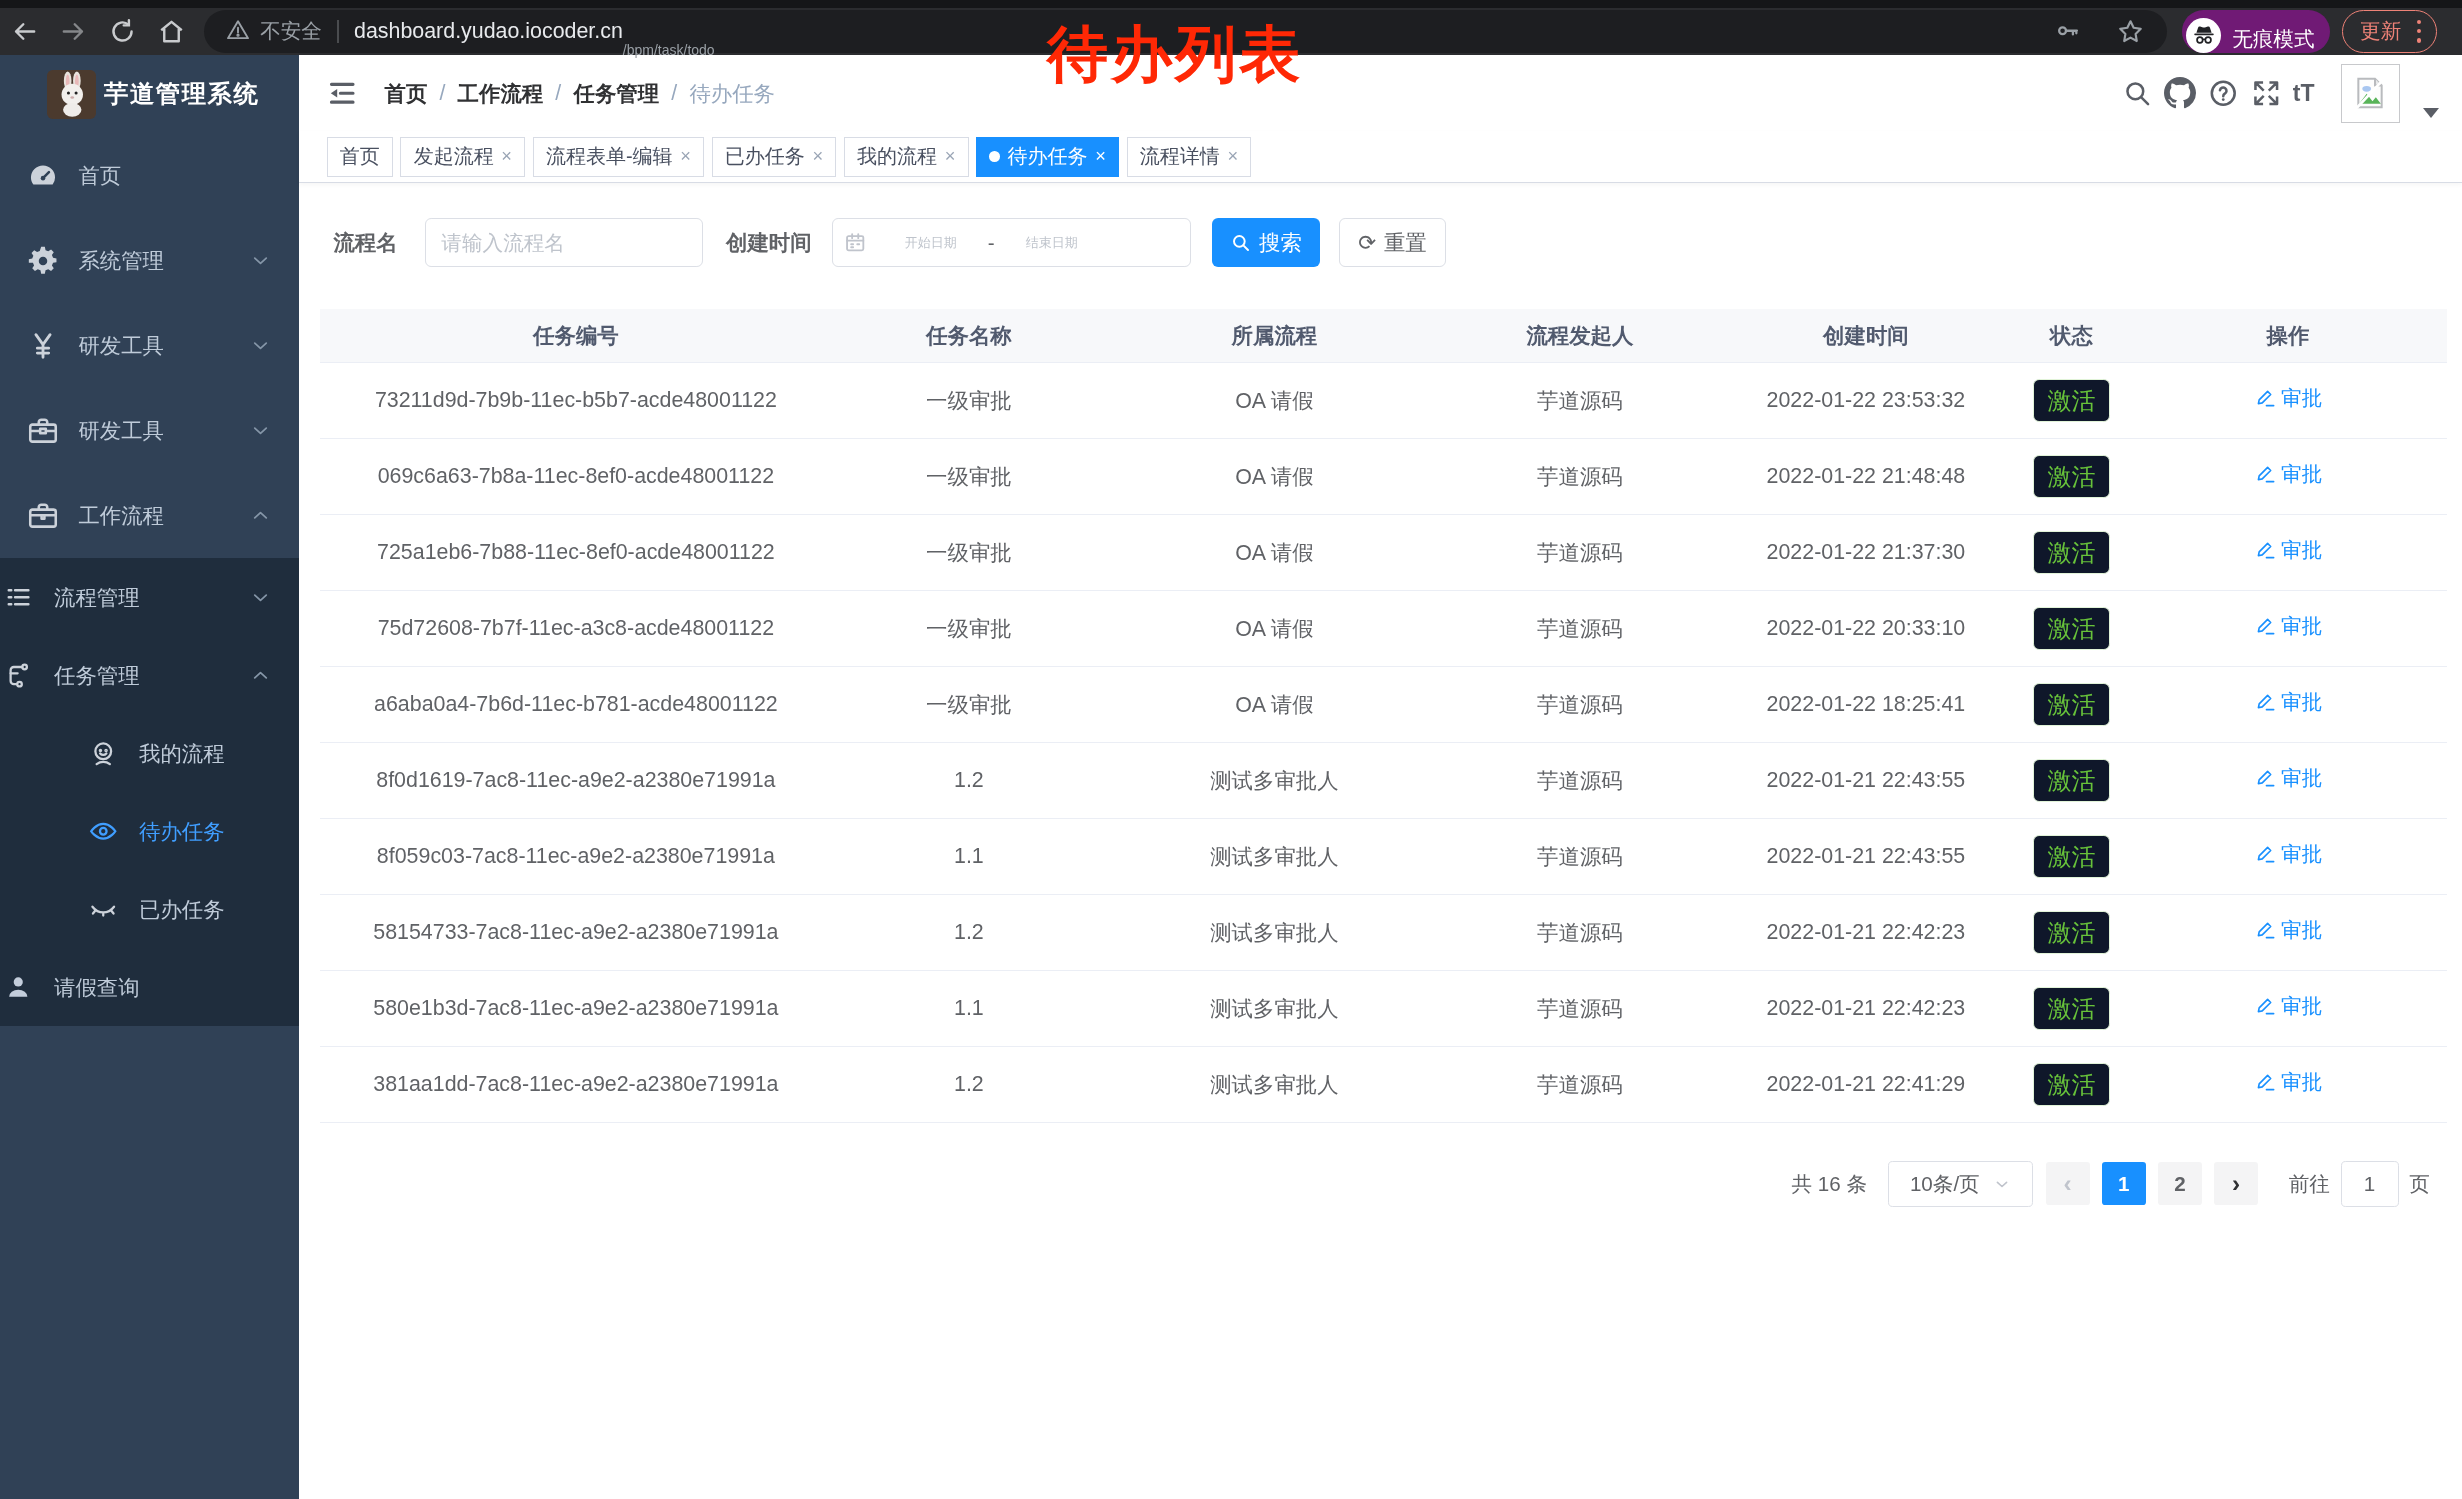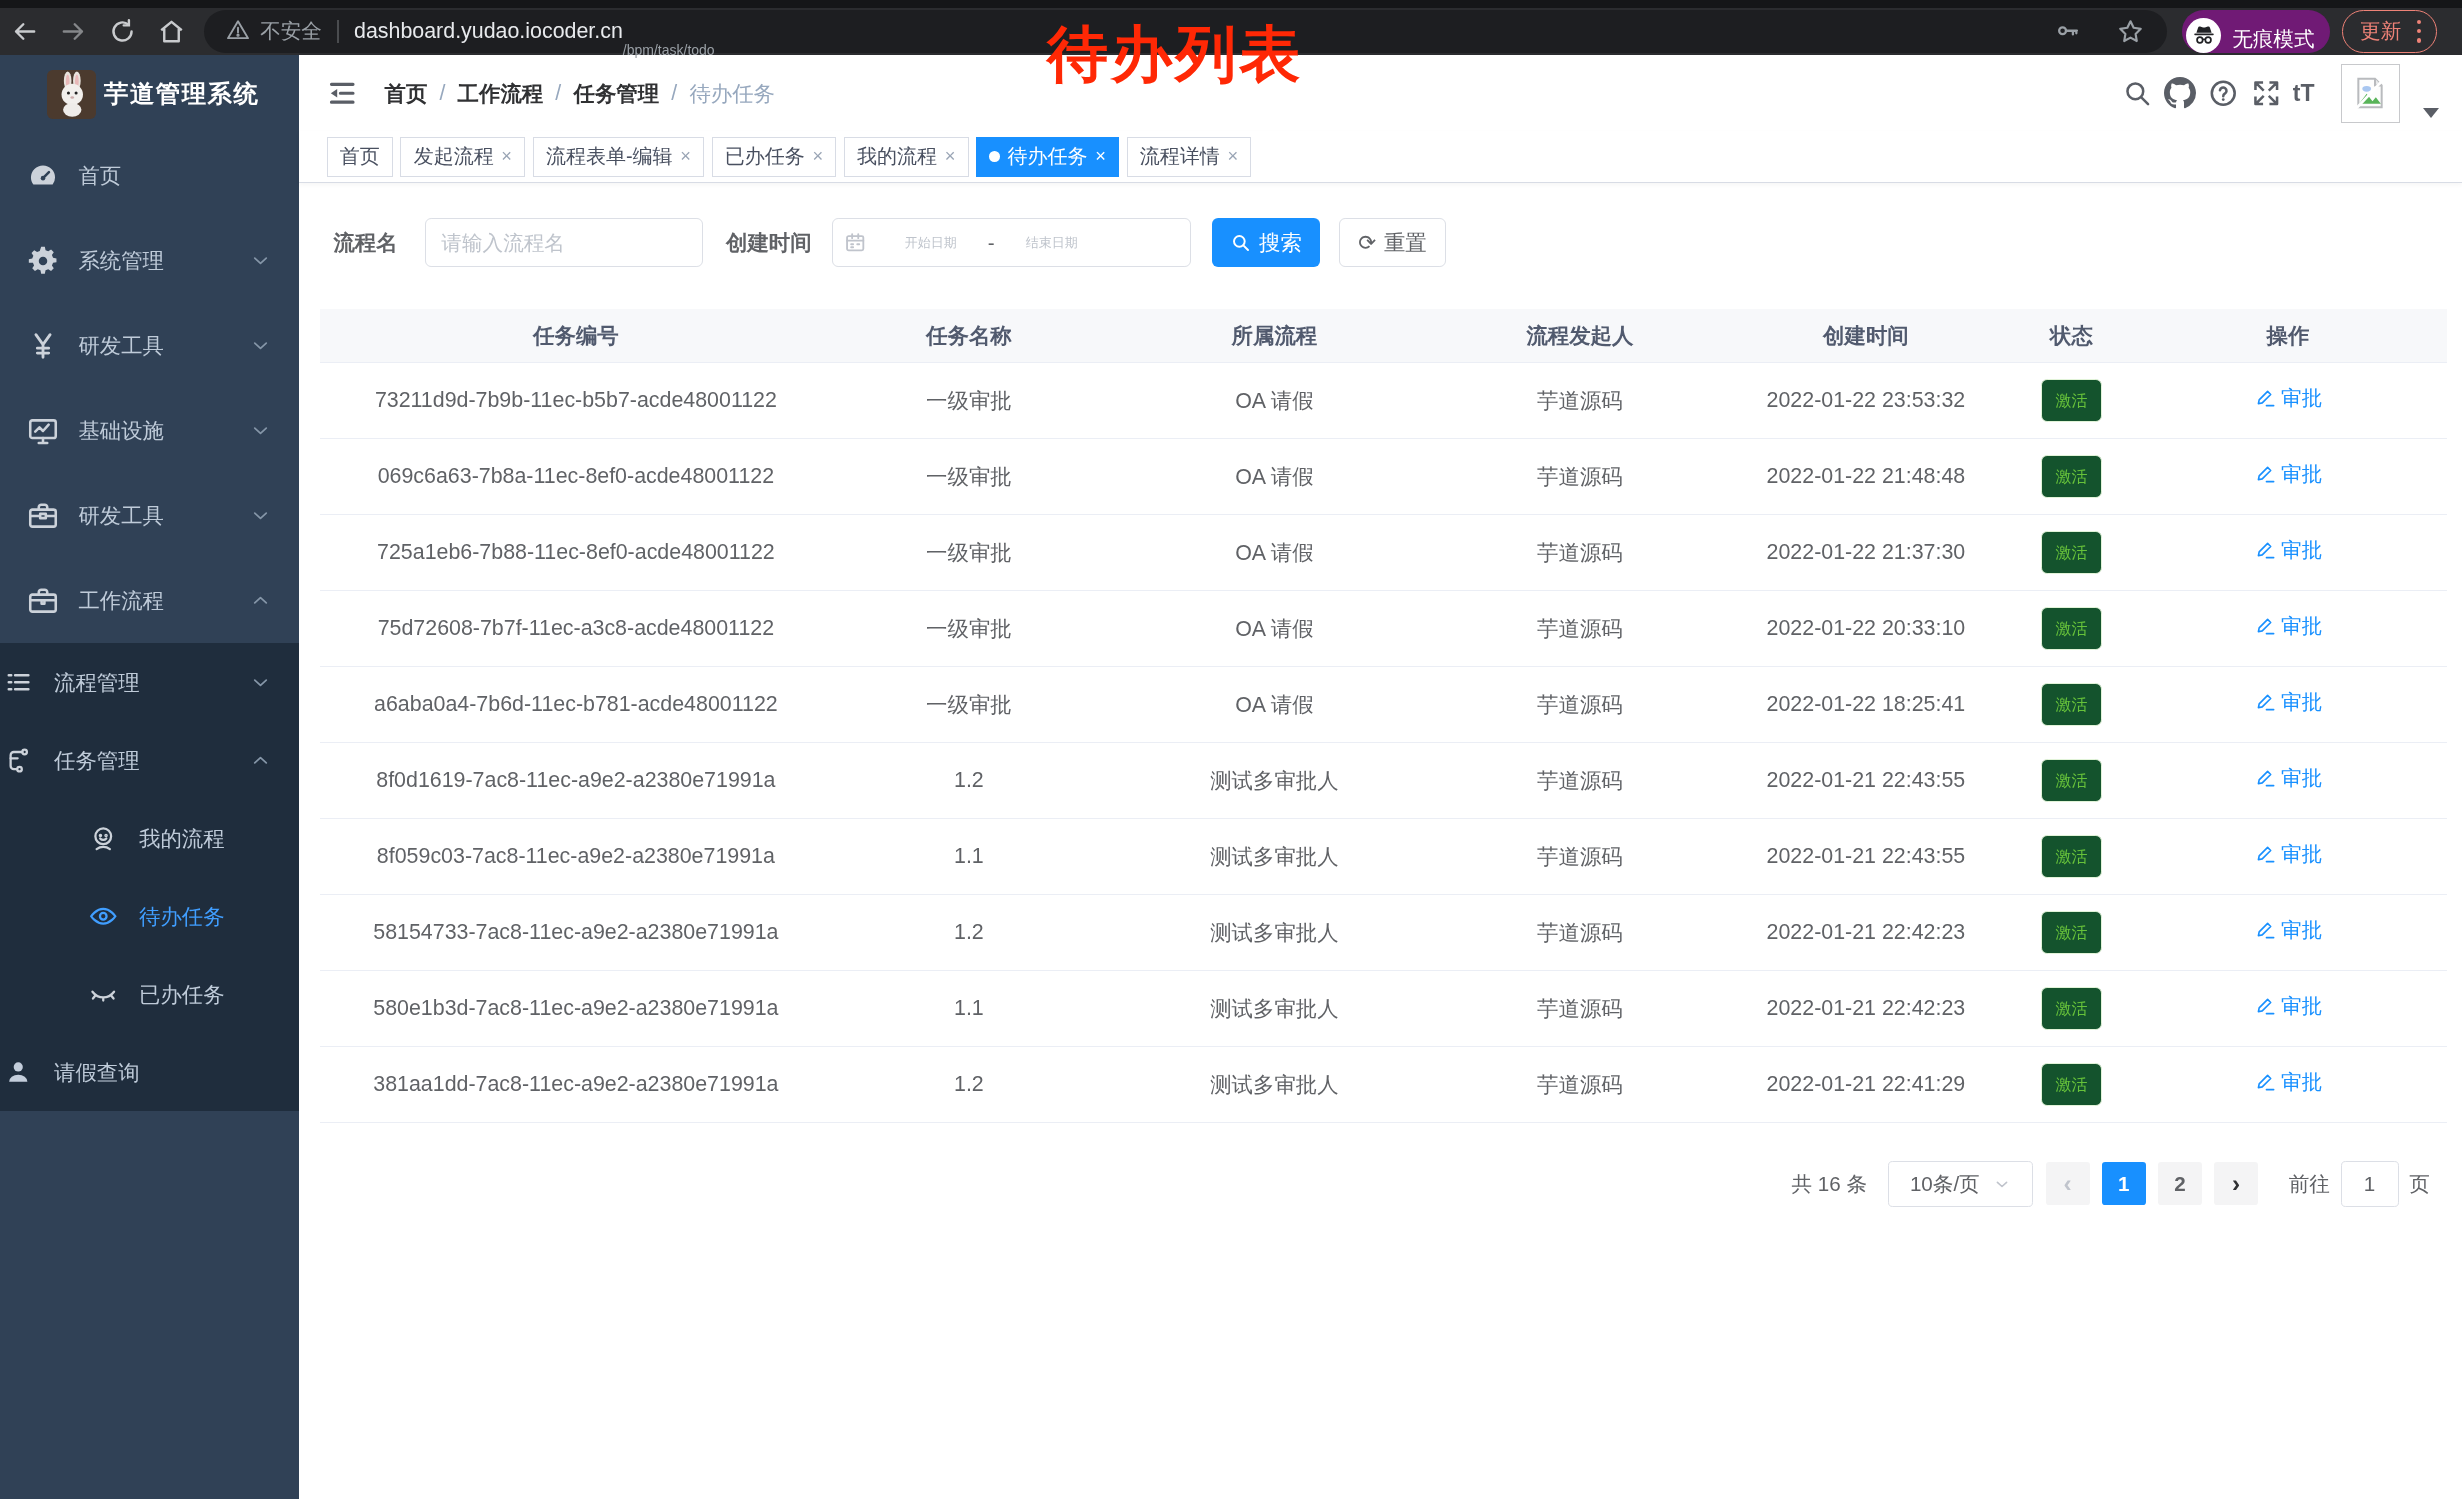--- a/index.html
+++ b/index.html
@@ -94,21 +94,21 @@
   .btn-reset { width:107px; margin-left:19px; background:#fff; border-color:#dcdfe6; color:#606266; }
   .btn-reset .rst-ic { margin-right:7.6px; font-size:21.4px; color:#606266; }
 
   
   table.grid { margin-top:42px; width:2127px; border-collapse:collapse; table-layout:fixed; }
   .grid th { height:53px; background:#f7f8fa; color:#515a6e; font-size:21.4px; font-weight:600;
     text-align:center; border-bottom:1.5px solid #ebeef5; }
   .grid td { height:76px; text-align:center; font-size:21.4px; color:#606266;
     border-bottom:1.5px solid #ebeef5; background:#fff; }
   .badge-active { display:inline-block; padding:0 13.7px; height:43px; line-height:41px; border-radius:6.1px;
-    background:#14532d; border:0.8px solid #e1f3d8; color:#67c23a; font-size:16px; }
+    background:#0f172a; border:0.8px solid #e1f3d8; color:#67c23a; font-size:24px; }
   .op-link { color:#1890ff; font-size:20.6px; cursor:pointer; display:inline-flex; align-items:center; }
   .op-link svg { margin-right:4.6px; }
 
   
   .pager { margin-top:38px; display:flex; align-items:center; justify-content:flex-end;
     padding-right:23px; font-size:20.6px; color:#606266; }
   .pg-total { margin-right:21.4px; }
   .pg-select { width:145px; height:46px; border:1.5px solid #dcdfe6; border-radius:4.6px; display:flex;
     align-items:center; justify-content:center; cursor:pointer; color:#606266; }
   .pg-select .sel-chev { margin-left:12.2px; display:flex; }
@@ -274,37 +274,20 @@
             <span class="mi-label">研发工具</span>
             <span class="mi-chev">
               <svg viewBox="0 0 24 24" width="23" height="23" style="transform:rotate(0deg)">
                 <path d="M6 9.5l6 5.5 6-5.5" stroke="#8596a8" stroke-width="1.8" fill="none" stroke-linecap="round" stroke-linejoin="round"></path>
               </svg>
             </span>
           </div>
           <div class="menu-item lvl-top">
             <span class="mi-icon">
               <svg viewBox="0 0 24 24" width="34" height="34">
-                <g stroke="#ccd2da" stroke-width="1.8" fill="none" stroke-linecap="round" stroke-linejoin="round">
-                  <rect x="3" y="4.5" width="18" height="12.5" rx="1.5"></rect>
-                  <path d="M6.5 12.5l3-3 2.5 2.5 4-4.5"></path>
-                  <path d="M9 20.5h6M12 17v3.5"></path>
-                </g>
-              </svg>
-            </span>
-            <span class="mi-label">基础设施</span>
-            <span class="mi-chev">
-              <svg viewBox="0 0 24 24" width="23" height="23" style="transform:rotate(0deg)">
-                <path d="M6 9.5l6 5.5 6-5.5" stroke="#8596a8" stroke-width="1.8" fill="none" stroke-linecap="round" stroke-linejoin="round"></path>
-              </svg>
-            </span>
-          </div>
-          <div class="menu-item lvl-top">
-            <span class="mi-icon">
-              <svg viewBox="0 0 24 24" width="34" height="34">
                 <g stroke="#ccd2da" stroke-width="1.8" fill="none" stroke-linejoin="round">
                   <rect x="3" y="7.5" width="18" height="12" rx="1.5"></rect>
                   <path d="M9 7.5V5.8A1.8 1.8 0 0 1 10.8 4h2.4A1.8 1.8 0 0 1 15 5.8v1.7M3 12h7M14 12h7M10 10.5h4v3h-4z"></path>
                 </g>
               </svg>
             </span>
             <span class="mi-label">研发工具</span>
             <span class="mi-chev">
               <svg viewBox="0 0 24 24" width="23" height="23" style="transform:rotate(0deg)">
                 <path d="M6 9.5l6 5.5 6-5.5" stroke="#8596a8" stroke-width="1.8" fill="none" stroke-linecap="round" stroke-linejoin="round"></path>

